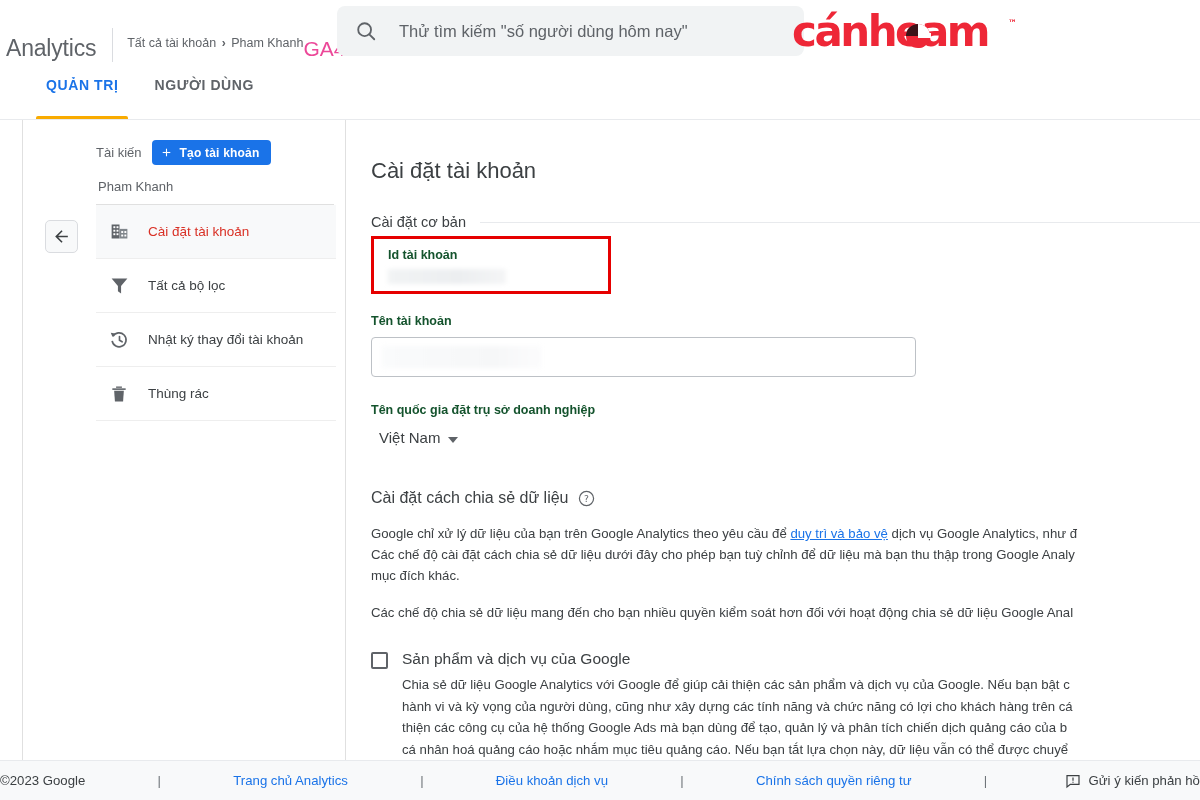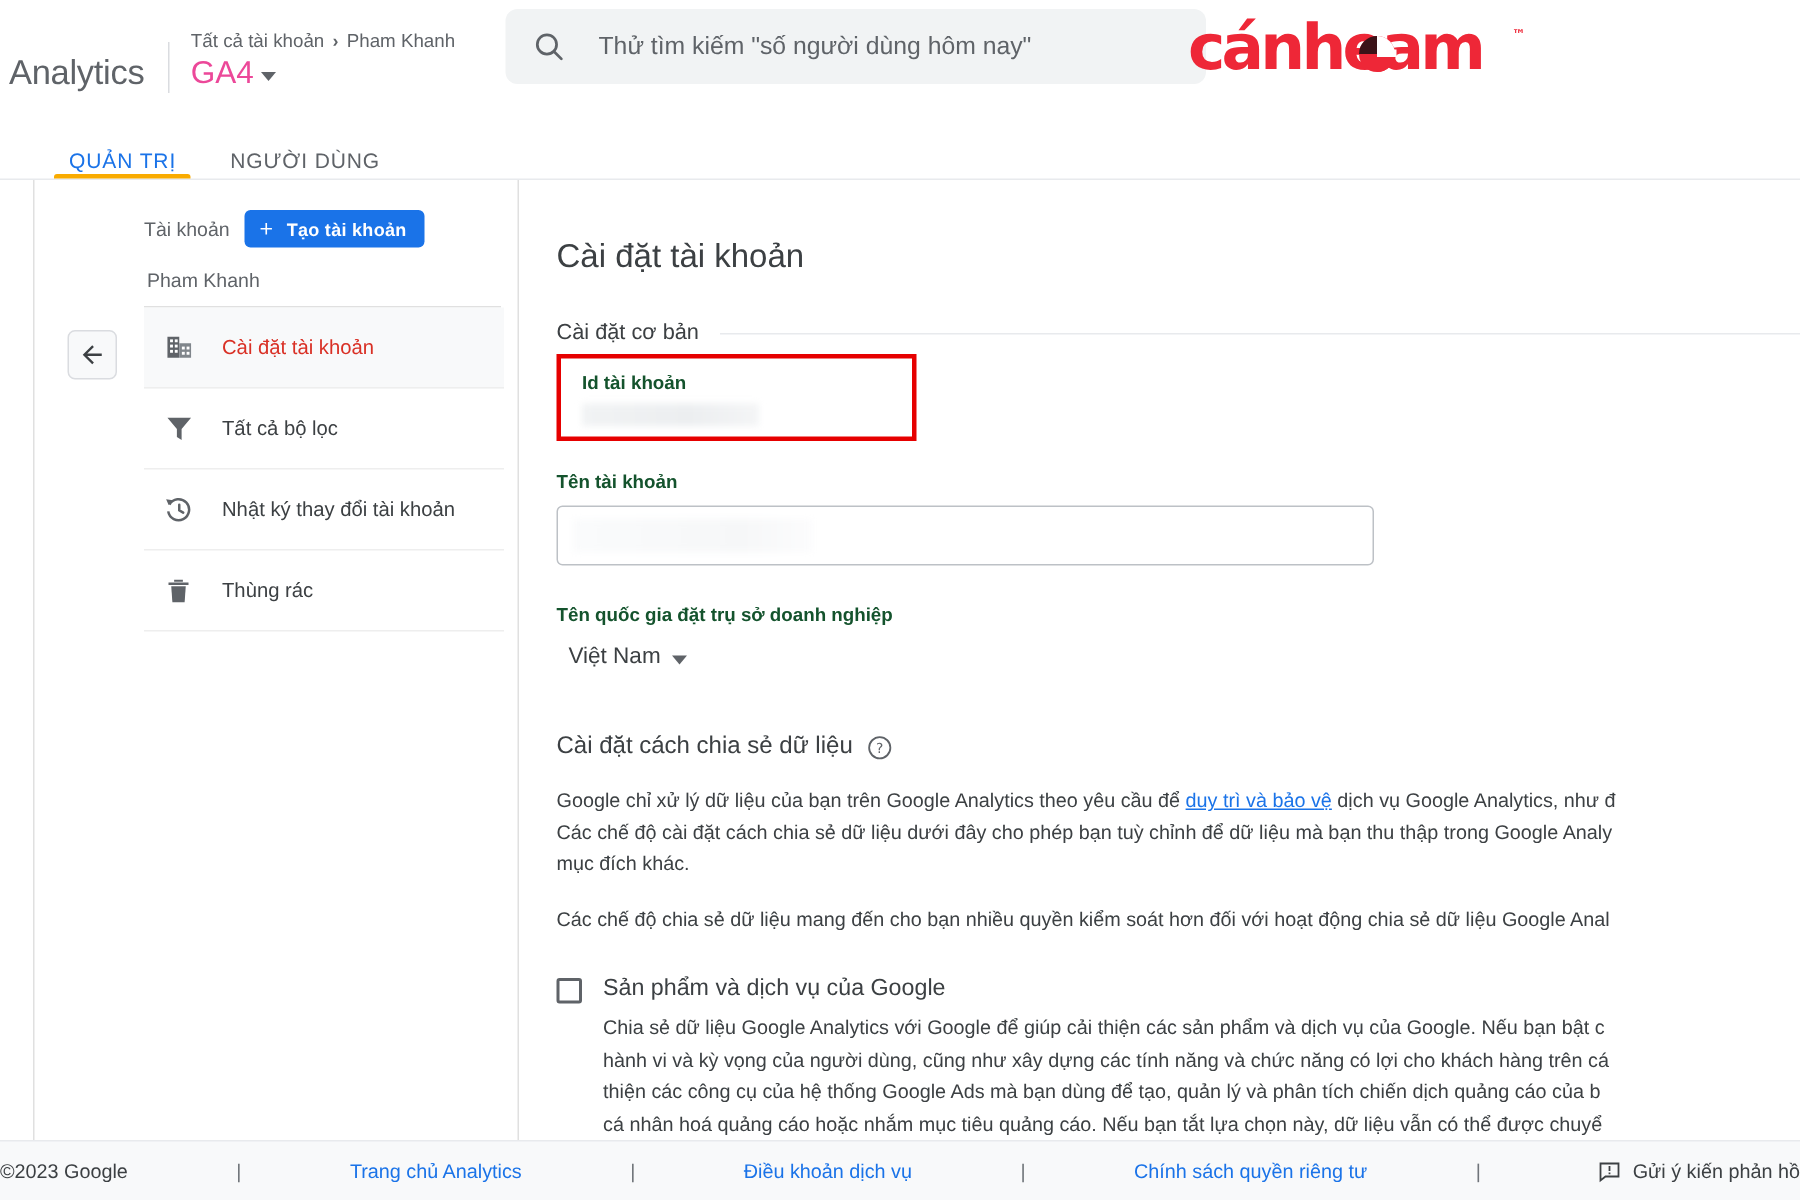--- a/index.html
+++ b/index.html
@@ -20,21 +20,21 @@
     background: #fff;
     display: flex; align-items: flex-end;
   }
   .brand {
     font-size: 23px; color: #5f6368; font-weight: 400;
     margin-left: 6px; letter-spacing: -0.2px; white-space: nowrap;
   }
   .brand-sep {
     width: 1px; height: 34px; background: #dadce0; margin: 0 14px 0 16px;
   }
-  .acct-block { display: flex; flex-direction: column; justify-content: center; min-width: 160px; }
+  .acct-block { display: flex; justify-content: center; min-width: 160px; }
   .breadcrumb {
     font-size: 12.5px; color: #5f6368; white-space: nowrap; line-height: 16px;
   }
   .breadcrumb .chev { font-weight: bold; color:#5f6368; padding: 0 2px; font-size: 12px;}
   .prop-name {
     font-size: 21px; color: #ec4899; line-height: 26px; white-space: nowrap;
     display: flex; align-items: center; gap: 5px; margin-top: 1px;
   }
   .caret-down {
     width: 0; height: 0; border-left: 5px solid transparent; border-right: 5px solid transparent;
@@ -56,22 +56,22 @@
   }
 
   
   .tabsbar {
     position: absolute; top: 62px; left: 0; width: 1200px; height: 58px;
     background: #fff; border-bottom: 1px solid #e8eaed;
   }
   .tabs { display: flex; align-items: flex-end; height: 100%; padding-left: 28px; }
   .tab {
     font-size: 14px; letter-spacing: 0.6px; color: #5f6368;
-    padding: 0 18px 4px 18px; cursor: pointer; position: relative;
-    font-weight: 400;
+    padding: 0 18px 26px 18px; cursor: pointer; position: relative;
+    font-weight: 700;
   }
   .tab.active { color: #1a73e8; }
   .tab.active::after {
     content: ""; position: absolute; left: 8px; right: 8px; bottom: 0;
     height: 3px; background: #f9ab00; border-radius: 2px 2px 0 0;
   }
 
   
   .content-wrap {
     position: absolute; top: 120px; left: 0; width: 1200px; height: 640px;
@@ -255,21 +255,21 @@
 
     <div class="rail"></div>
     <div class="back-btn">
       <svg viewBox="0 0 24 24">
         <path d="M20 11H7.8l5.6-5.6L12 4l-8 8 8 8 1.4-1.4L7.8 13H20z" fill="#3c4043"></path>
       </svg>
     </div>
 
     <div class="sidebar">
       <div class="acct-head">
-        <span class="acct-label">Tài khoản</span>
+        <span class="acct-label">Tài kiến</span>
         <button class="create-btn">
           <svg class="plus-icon" viewBox="0 0 24 24">
             <path d="M11 5h2v14h-2z" fill="#fff"></path>
               <path d="M5 11h14v2H5z" fill="#fff"></path>
           </svg>
           <span>Tạo tài khoản</span>
         </button>
       </div>
 
       <div class="acct-sel">Pham Khanh</div>

